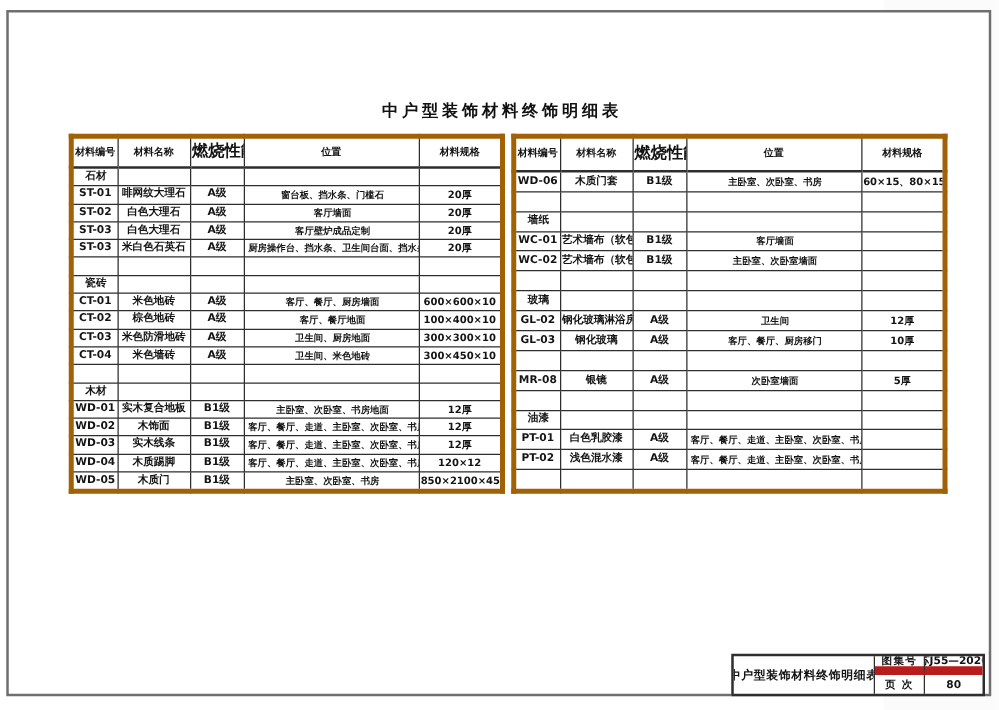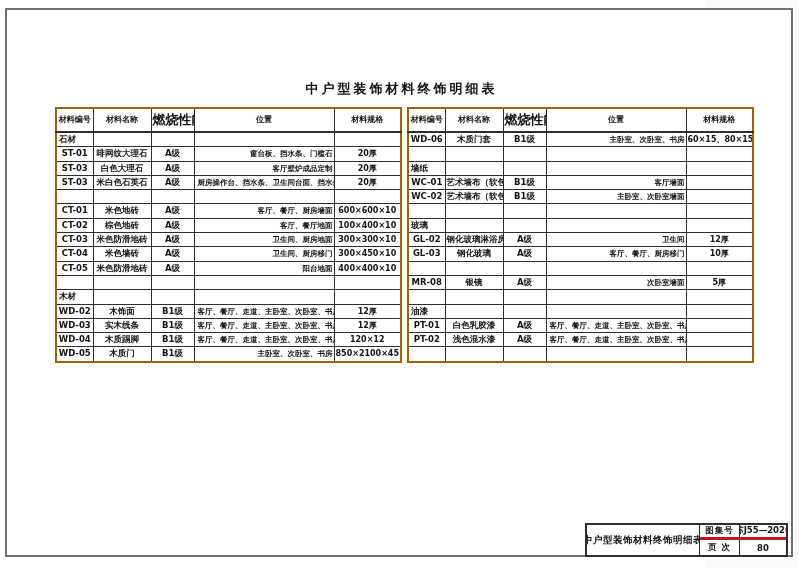--- a/index.html
+++ b/index.html
@@ -18,38 +18,38 @@
   .doc-title{
     position:absolute;left:55px;top:80px;width:693px;
     text-align:center;font-size:13px;font-weight:bold;letter-spacing:3px;
     color:#111;
   }
   .tables{
     position:absolute;left:55px;top:107px;display:flex;gap:5px;
   }
   table.mat{
     border-collapse:collapse;table-layout:fixed;width:345px;
-    border:2px solid #a16207;background:#fff;padding-left:48px;
+    border:4px solid #a16207;background:#fff;padding-left:48px;
   }
   table.mat td{
     border:1px solid #2e2e2e;
     height:13.3px;line-height:13.3px;
     padding:0 1px;
     font-size:8.5px;font-weight:bold;
     text-align:center;vertical-align:middle;
     overflow:hidden;white-space:nowrap;
   }
   table.mat tr.hdr td{
     height:22px;line-height:22px;
     border-bottom:2px solid #2e2e2e;
     font-size:8px;letter-spacing:0;
   }
   table.mat tr.hdr td:nth-child(3){font-size:13px;}
-  table.mat td.loc{text-align:right;padding-left:3px;font-size:7.5px;}
-  table.mat tr.section td:first-child{text-align:left;padding-left:2px;}
+  table.mat td.loc{text-align:center;padding-left:3px;font-size:7.5px;}
+  table.mat tr.section td:first-child{text-align:center;padding-left:2px;}
   table.mat td.spec{font-size:8px;}
   .title-block{
     position:absolute;left:585px;top:523px;width:203px;height:34px;
     border:2px solid #2e2e2e;box-sizing:border-box;background:#fff;
     display:flex;
   }
   .tb-title{
     width:112px;border-right:1px solid #2e2e2e;
     display:flex;align-items:center;justify-content:center;
     font-size:9.5px;font-weight:bold;letter-spacing:0.5px;
@@ -58,21 +58,21 @@
   .tb-grid{
     flex:1;display:grid;
     grid-template-columns:40px 1fr;
     grid-template-rows:1fr 1fr;
   }
   .tb-cell{
     display:flex;align-items:center;justify-content:center;
     font-size:8.5px;font-weight:bold;white-space:nowrap;overflow:hidden;
   }
   .tb-cell.lbl{border-right:1px solid #2e2e2e;letter-spacing:1px;}
-  .tb-cell.top{border-bottom:3px solid #b91c1c;}
+  .tb-cell.top{border-bottom:7px solid #b91c1c;}
 </style>
 </head>
 <body>
 
 <div class="page">
   <div class="frame"></div>
 
   <div class="doc-title">中户型装饰材料终饰明细表</div>
 
   <div class="tables">
@@ -100,40 +100,54 @@
             <td class="spec"></td>
           </tr>
           <tr class="data">
             <td>ST-01</td>
             <td>啡网纹大理石</td>
             <td>A级</td>
             <td class="loc">窗台板、挡水条、门槛石</td>
             <td class="spec">20厚</td>
           </tr>
           <tr class="data">
+            <td>ST-02</td>
+            <td>白色大理石</td>
+            <td>A级</td>
+            <td class="loc">客厅墙面</td>
+            <td class="spec">20厚</td>
+          </tr>
+          <tr class="data">
             <td>ST-03</td>
             <td>白色大理石</td>
             <td>A级</td>
             <td class="loc">客厅壁炉成品定制</td>
             <td class="spec">20厚</td>
           </tr>
           <tr class="data">
             <td>ST-03</td>
             <td>米白色石英石</td>
             <td>A级</td>
             <td class="loc">厨房操作台、挡水条、卫生间台面、挡水条</td>
             <td class="spec">20厚</td>
           </tr>
           <tr class="empty">
             <td></td>
             <td></td>
             <td></td>
             <td></td>
             <td class="spec"></td>
           </tr>
+          <tr class="section">
+            <td>瓷砖</td>
+            <td></td>
+            <td></td>
+            <td></td>
+            <td class="spec"></td>
+          </tr>
           <tr class="data">
             <td>CT-01</td>
             <td>米色地砖</td>
             <td>A级</td>
             <td class="loc">客厅、餐厅、厨房墙面</td>
             <td class="spec">600×600×10</td>
           </tr>
           <tr class="data">
             <td>CT-02</td>
             <td>棕色地砖</td>
@@ -145,43 +159,43 @@
             <td>CT-03</td>
             <td>米色防滑地砖</td>
             <td>A级</td>
             <td class="loc">卫生间、厨房地面</td>
             <td class="spec">300×300×10</td>
           </tr>
           <tr class="data">
             <td>CT-04</td>
             <td>米色墙砖</td>
             <td>A级</td>
-            <td class="loc">卫生间、厨房移门</td>
+            <td class="loc">卫生间、米色地砖</td>
             <td class="spec">300×450×10</td>
           </tr>
-          <tr class="data">
-            <td>CT-05</td>
-            <td>米色防滑地砖</td>
-            <td>A级</td>
-            <td class="loc">阳台地面</td>
-            <td class="spec">400×400×10</td>
-          </tr>
           <tr class="empty">
             <td></td>
             <td></td>
             <td></td>
             <td></td>
             <td class="spec"></td>
           </tr>
           <tr class="section">
             <td>木材</td>
             <td></td>
             <td></td>
             <td></td>
             <td class="spec"></td>
+          </tr>
+          <tr class="data">
+            <td>WD-01</td>
+            <td>实木复合地板</td>
+            <td>B1级</td>
+            <td class="loc">主卧室、次卧室、书房地面</td>
+            <td class="spec">12厚</td>
           </tr>
           <tr class="data">
             <td>WD-02</td>
             <td>木饰面</td>
             <td>B1级</td>
             <td class="loc">客厅、餐厅、走道、主卧室、次卧室、书房墙面</td>
             <td class="spec">12厚</td>
           </tr>
           <tr class="data">
             <td>WD-03</td>

